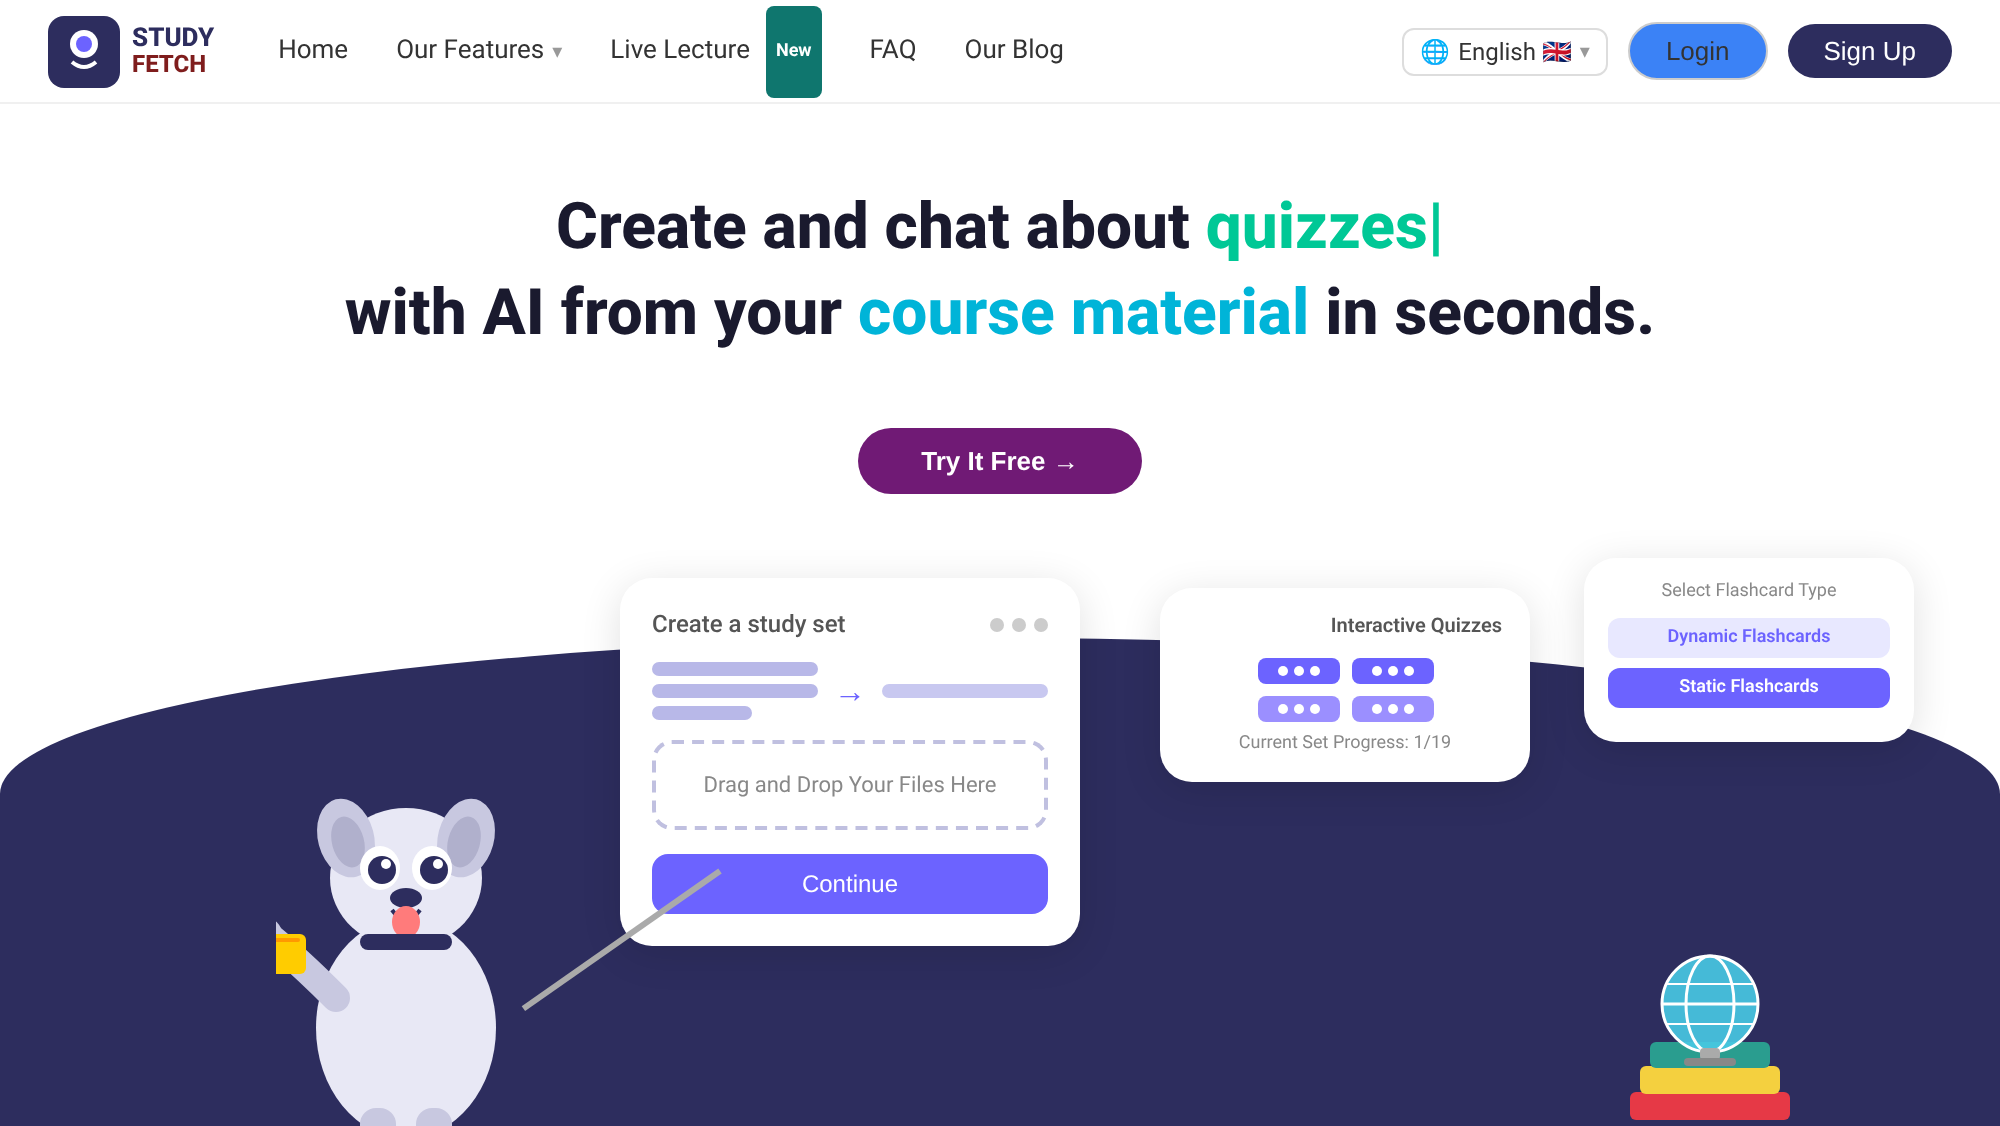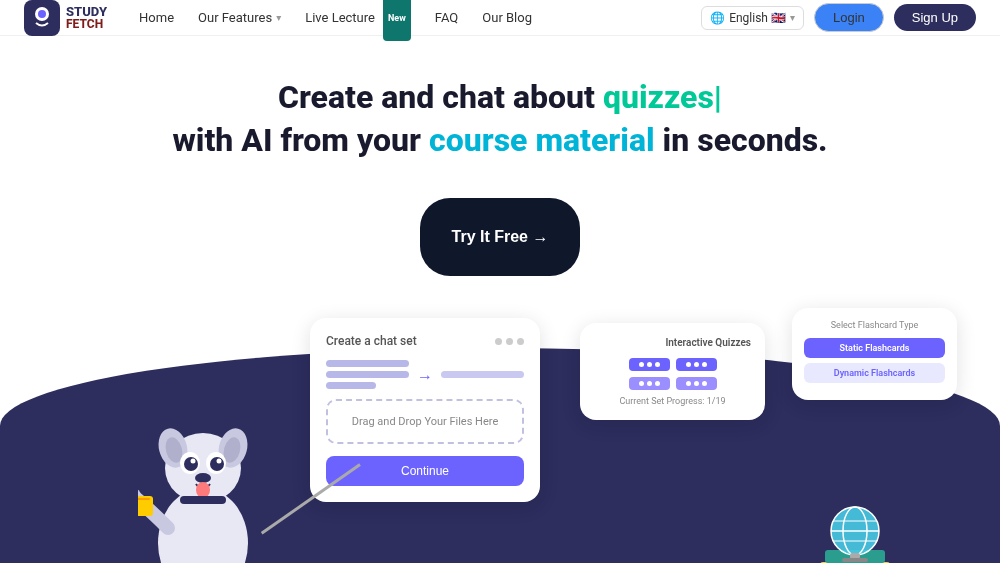--- a/index.html
+++ b/index.html
@@ -10,21 +10,21 @@
       overflow: hidden;
       background: #fff;
       position: relative;
     }
 
     
     .navbar {
       display: flex;
       align-items: center;
       padding: 0 24px;
-      height: 36px;
+      height: 52px;
       background: #fff;
       border-bottom: 1px solid #f0f0f0;
       position: relative;
       z-index: 10;
     }
     .logo {
       display: flex;
       align-items: center;
       gap: 6px;
       margin-right: 32px;
@@ -126,25 +126,25 @@
     .hero-title .green {
       color: #00c896;
     }
     .hero-title .blue {
       color: #00b4d8;
     }
     .btn-try {
       display: inline-flex;
       align-items: center;
       gap: 8px;
-      background: #0f172a;
+      background: #701a75;
       color: #fff;
-      padding: 30px 32px;
+      padding: 9px 32px;
       border-radius: 30px;
-      font-size: 16px;
+      font-size: 13px;
       font-weight: 600;
       cursor: pointer;
       border: none;
       margin-bottom: 32px;
     }
 
     
     .hero-bg-curve {
       position: absolute;
       bottom: 0;
@@ -450,21 +450,21 @@
       <rect x="70" y="195" width="18" height="22" rx="8" fill="#c8c8e0"></rect>
 
       <rect x="-15" y="108" width="30" height="20" rx="3" fill="#ffcc00"></rect>
       <rect x="-12" y="110" width="24" height="2" rx="1" fill="#ff9900"></rect>
     </svg>
 
     <div class="pointer-stick"></div>
 
     <div class="card-study">
       <div class="card-study-header">
-        <span class="card-study-title">Create a chat set</span>
+        <span class="card-study-title">Create a study set</span>
         <div class="card-dots">
           <div class="card-dot"></div>
           <div class="card-dot"></div>
           <div class="card-dot"></div>
         </div>
       </div>
       <div class="card-input-row">
         <div class="card-lines">
           <div class="card-line"></div>
           <div class="card-line"></div>
@@ -503,22 +503,22 @@
           <div class="quiz-dot"></div>
           <div class="quiz-dot"></div>
           <div class="quiz-dot"></div>
         </div>
       </div>
       <div class="quiz-progress-text">Current Set Progress: 1/19</div>
     </div>
 
     <div class="card-flashcard">
       <div class="card-flashcard-title">Select Flashcard Type</div>
+      <div class="flashcard-option light">Dynamic Flashcards</div>
       <div class="flashcard-option">Static Flashcards</div>
-      <div class="flashcard-option light">Dynamic Flashcards</div>
     </div>
 
     <svg class="globe-books" viewBox="0 0 90 100" xmlns="http://www.w3.org/2000/svg">
 
       <rect x="5" y="72" width="80" height="14" rx="3" fill="#e63946"></rect>
       <rect x="10" y="59" width="70" height="14" rx="3" fill="#f4d03f"></rect>
       <rect x="15" y="47" width="60" height="13" rx="3" fill="#2a9d8f"></rect>
 
       <circle cx="45" cy="28" r="24" fill="#48cae4" opacity="0.9"></circle>
       <ellipse cx="45" cy="28" rx="12" ry="24" stroke="#fff" stroke-width="1.5" fill="none"></ellipse>

